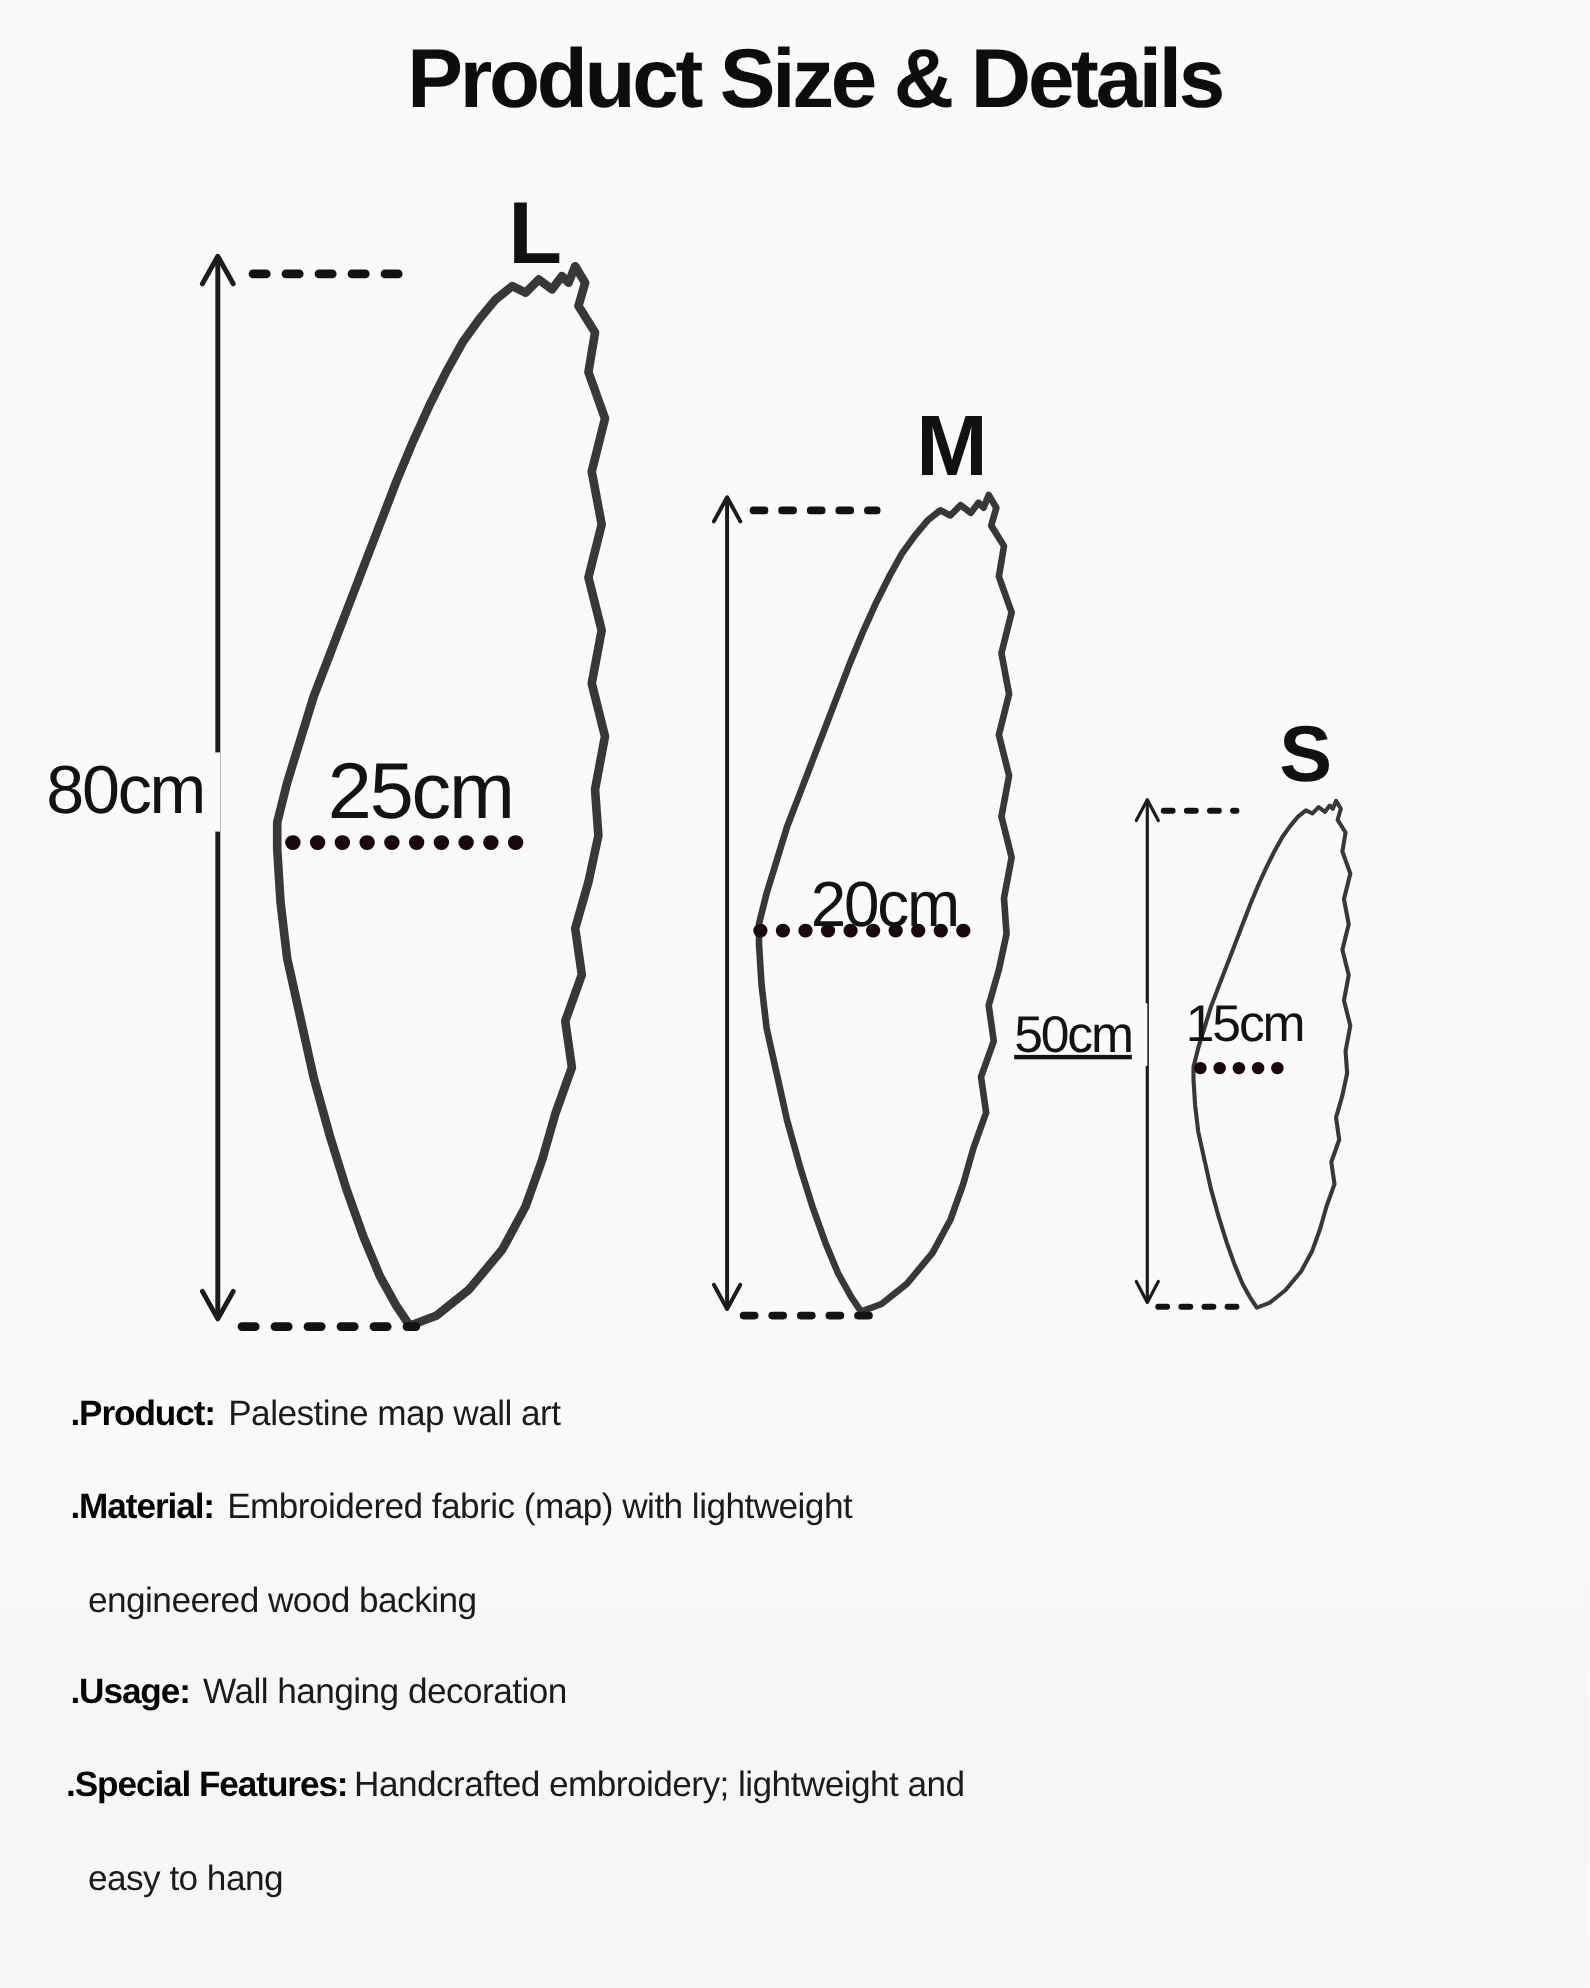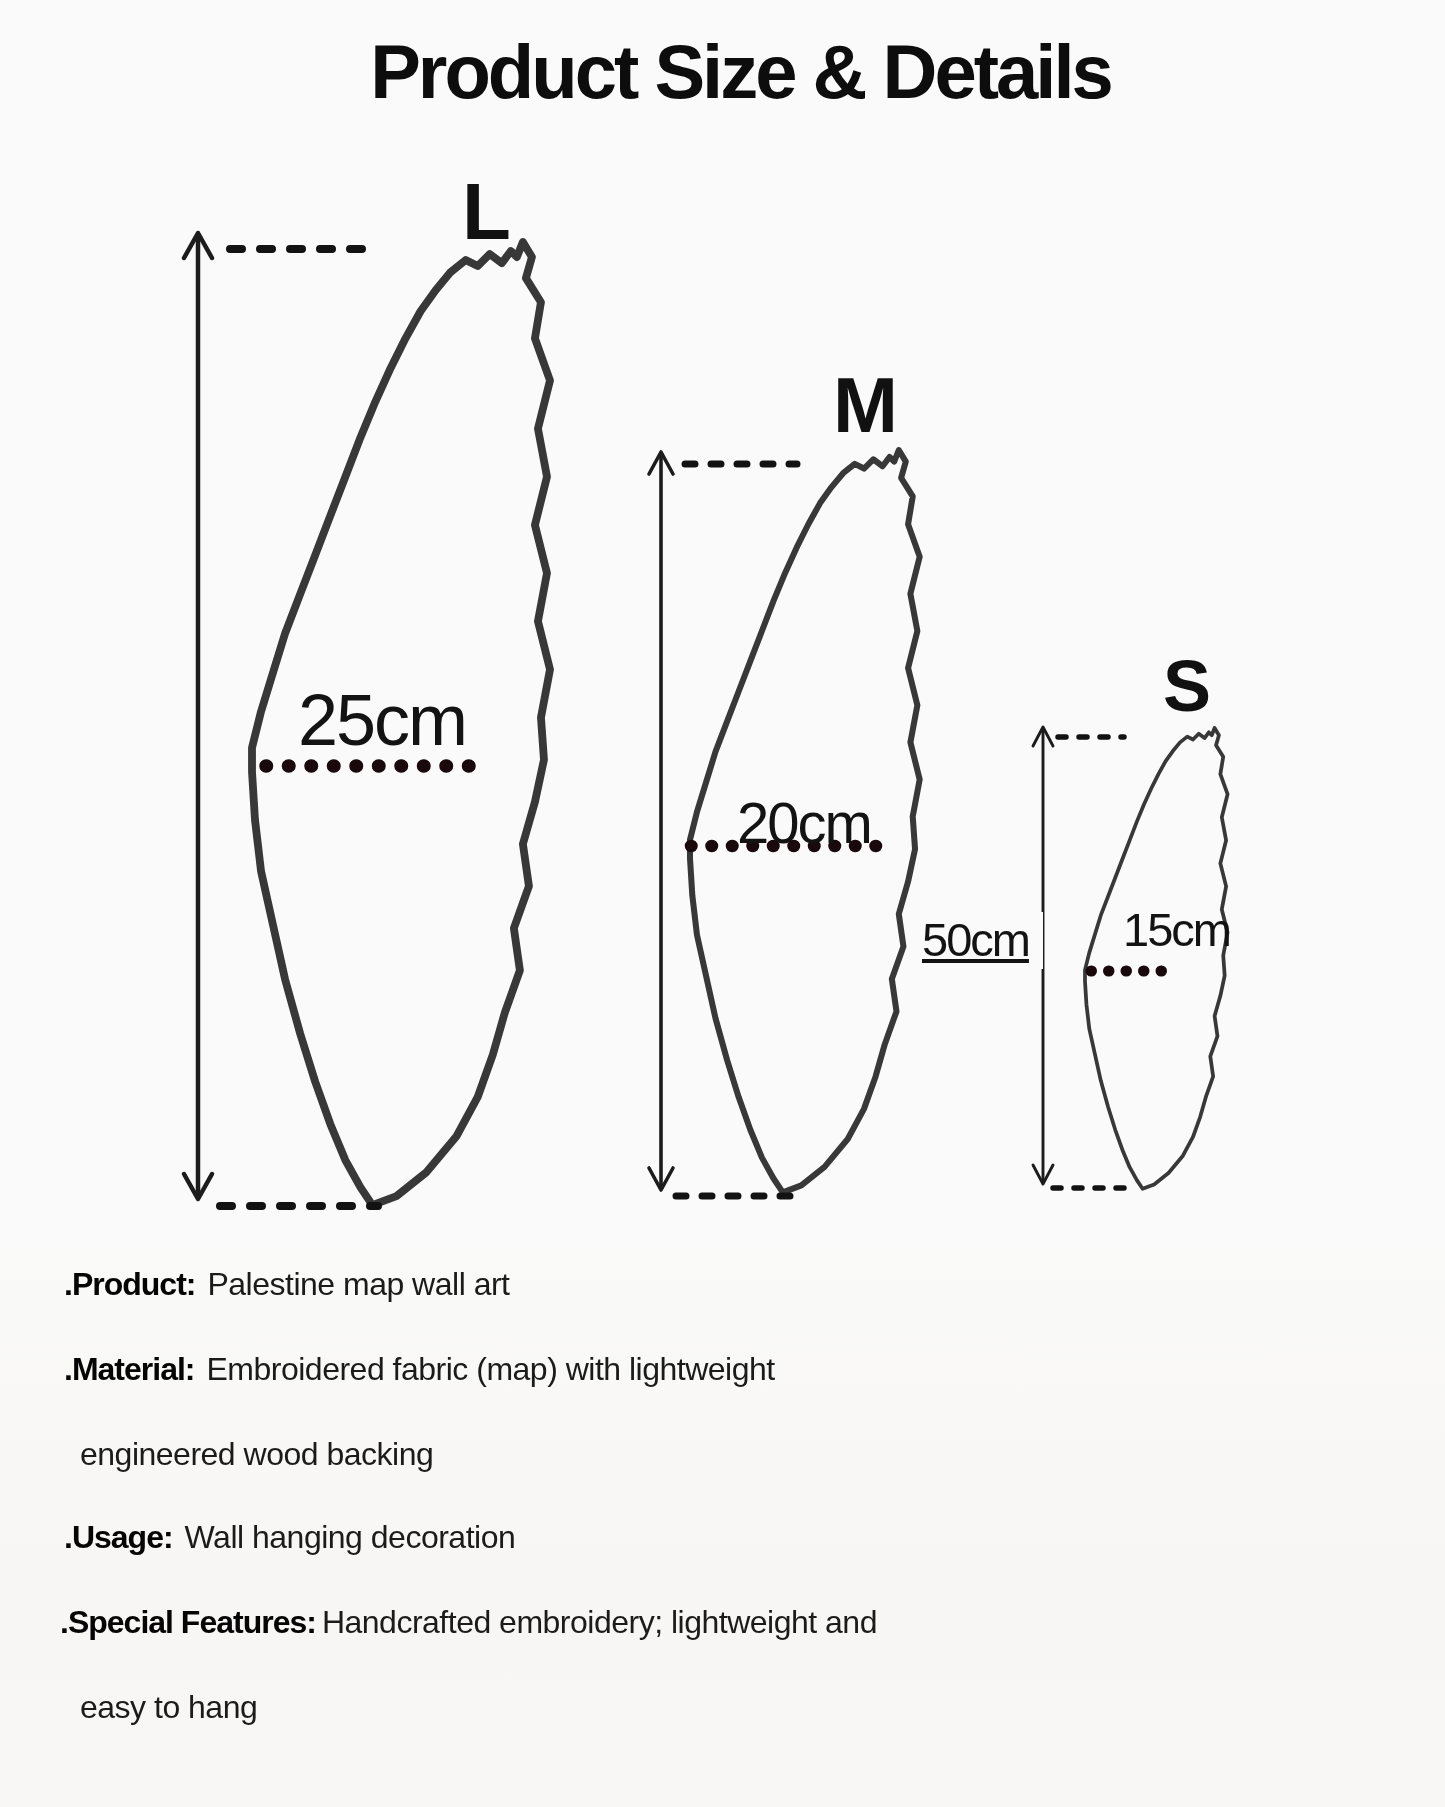--- a/index.html
+++ b/index.html
@@ -90,26 +90,27 @@
     </g>
     <line class="dashline" x1="1058" y1="737" x2="1124" y2="737" stroke-width="5.5" stroke-dasharray="8 13"></line>
     <line class="dashline" x1="1053" y1="1188" x2="1126" y2="1188" stroke-width="5.5" stroke-dasharray="8 13"></line>
     <line class="dotline" x1="1091" y1="971" x2="1178" y2="971" stroke-width="11" stroke-dasharray="0.5 17"></line>
   </svg>
 
   <div class="szletter" style="left:462px;top:172px;font-size:80px;">L</div>
   <div class="szletter" style="left:833px;top:366px;font-size:78px;">M</div>
   <div class="szletter" style="left:1163px;top:650px;font-size:72px;">S</div>
 
+  <div class="meas masked" style="left:36px;top:684px;font-size:62px;">80cm</div>
   <div class="meas" style="left:298px;top:684px;font-size:72px;">25cm</div>
 
   <div class="meas" style="left:737px;top:794px;font-size:58px;text-align:center;">20cm</div>
 
   <div class="meas masked" style="left:916px;top:912px;font-size:47px;text-decoration:underline;">50cm</div>
-  <div class="meas" style="left:1078px;top:906px;font-size:47px;margin-left:45px;">15cm</div>
+  <div class="meas" style="left:1078px;top:906px;font-size:47px;">15cm</div>
 
   <div class="details">
     <div class="dline" style="left:64px;top:1268px;">
       <span class="dlabel">.Product:</span><span>Palestine map wall art</span>
     </div>
     <div class="dline" style="left:64px;top:1353px;">
       <span class="dlabel">.Material:</span><span>Embroidered fabric (map) with lightweight</span>
     </div>
     <div class="dline" style="left:80px;top:1438px;">
       <span>engineered wood backing</span>

